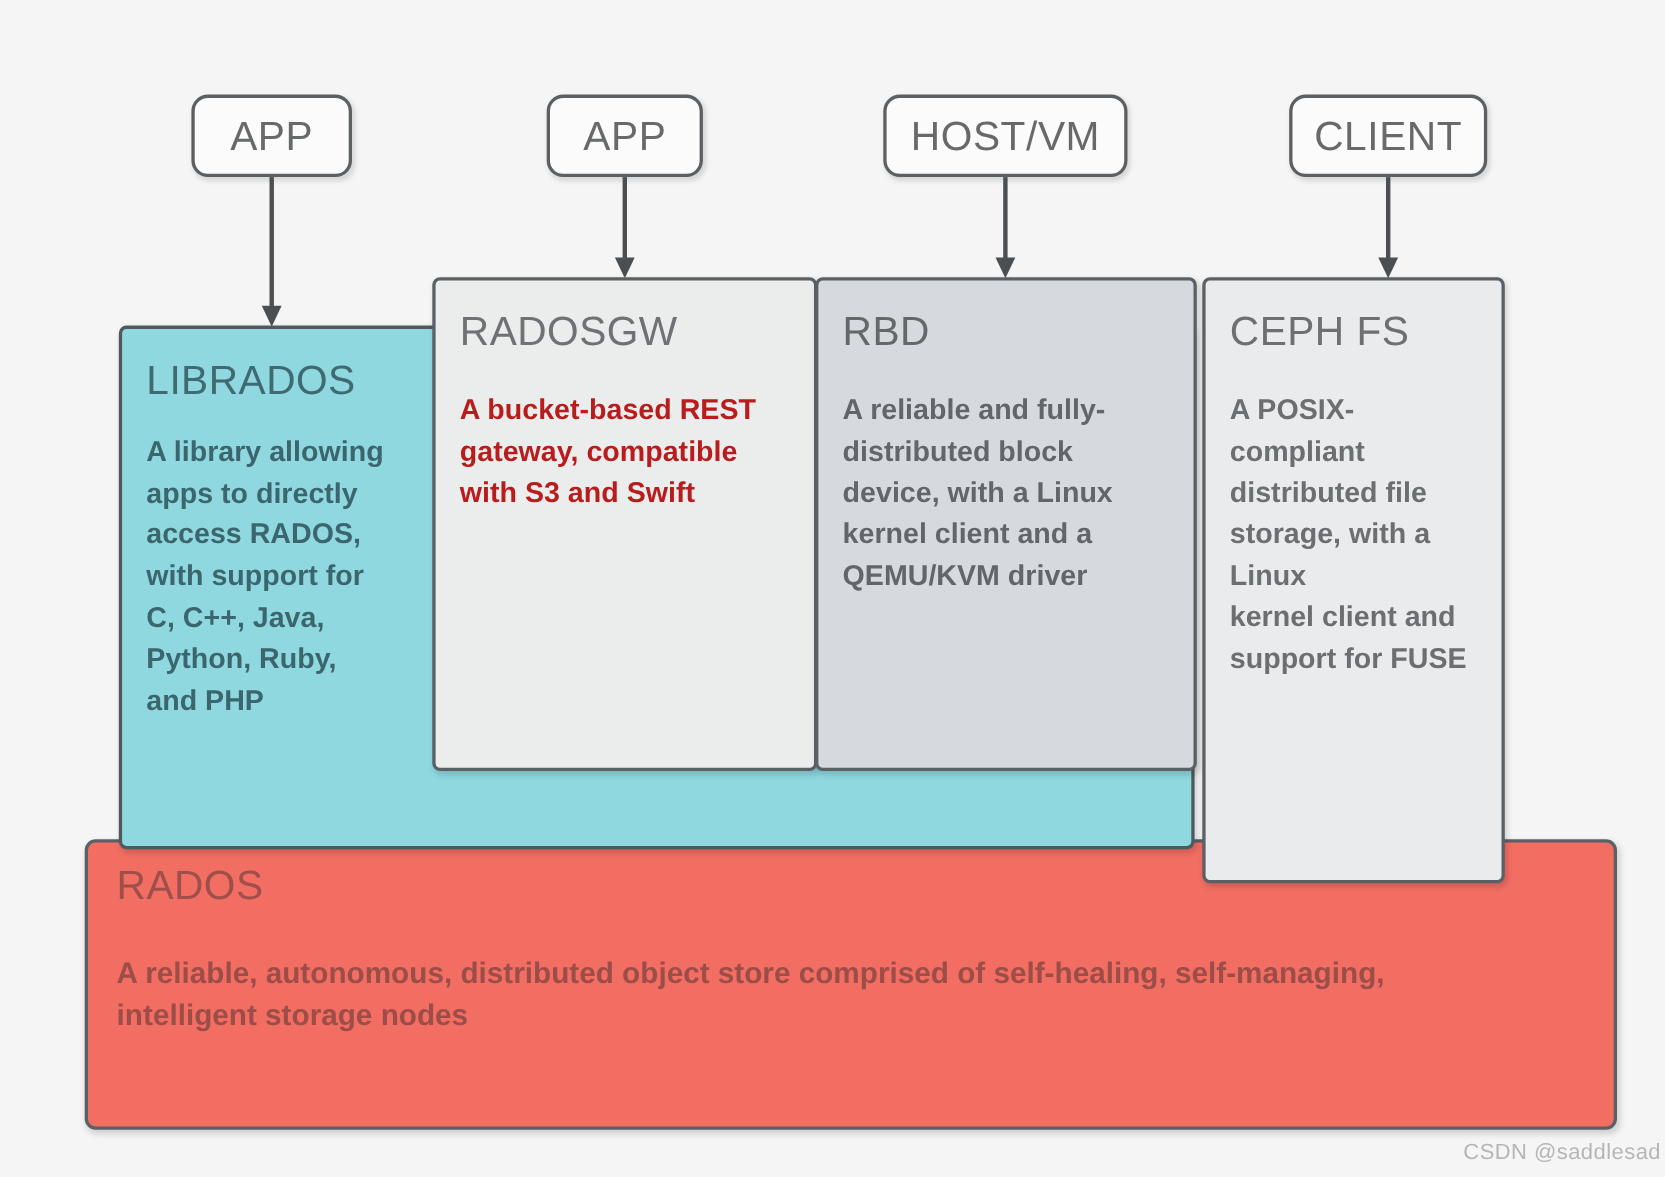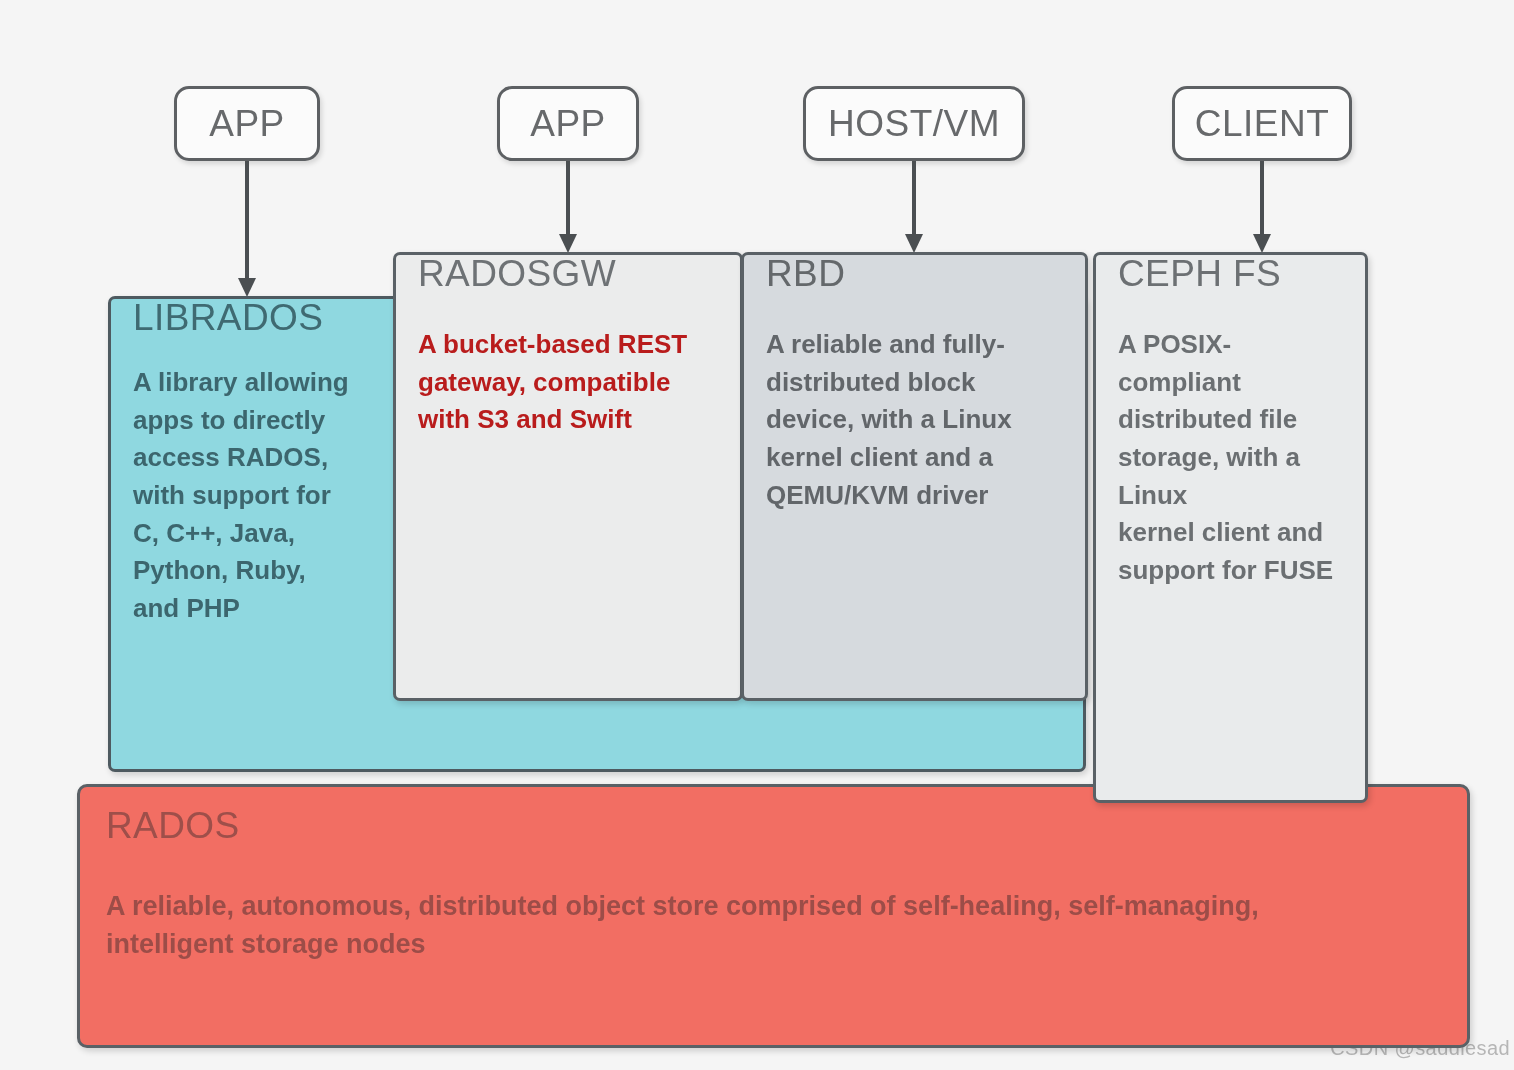--- a/index.html
+++ b/index.html
@@ -57,21 +57,21 @@
     border-top: 19px solid #4b4f52;
   }
 
   
   .layer {
     position: absolute;
     box-sizing: border-box;
     border: 3px solid #5a6166;
     border-radius: 7px;
     box-shadow: 2px 3px 6px rgba(0,0,0,0.16);
-    padding: 0 22px 0 22px;
+    padding: 28px 22px 0 22px;
   }
   .layer .title {
     font-size: 37px;
     letter-spacing: 0.4px;
     line-height: 1.05;
     white-space: pre;
   }
   .layer .desc {
     font-size: 26px;
     font-weight: bold;
@@ -111,21 +111,21 @@
   #cephfs {
     left: 1093px; top: 252px;  width: 275px;  height: 551px;
     background: #e9ebec;
     z-index: 3;
   }
   #cephfs .title { color: #6c7073; margin-bottom: 32px; }
   #cephfs .desc  { color: #6b6f72; }
 
   
   #rados {
-    left: 77px;   top: 784px;  width: 1393px; height: 264px;
+    left: 77px;   top: 763px;  width: 1393px; height: 264px;
     background: #f26e63;
     border-color: #5a6166;
     border-radius: 10px;
     padding: 20px 26px 0 26px;
     z-index: 1;
   }
   #rados .title { color: #9e4f4a; margin-bottom: 42px; }
   #rados .desc  { color: #9c4d48; font-size: 27px; line-height: 1.4; }
 
   

